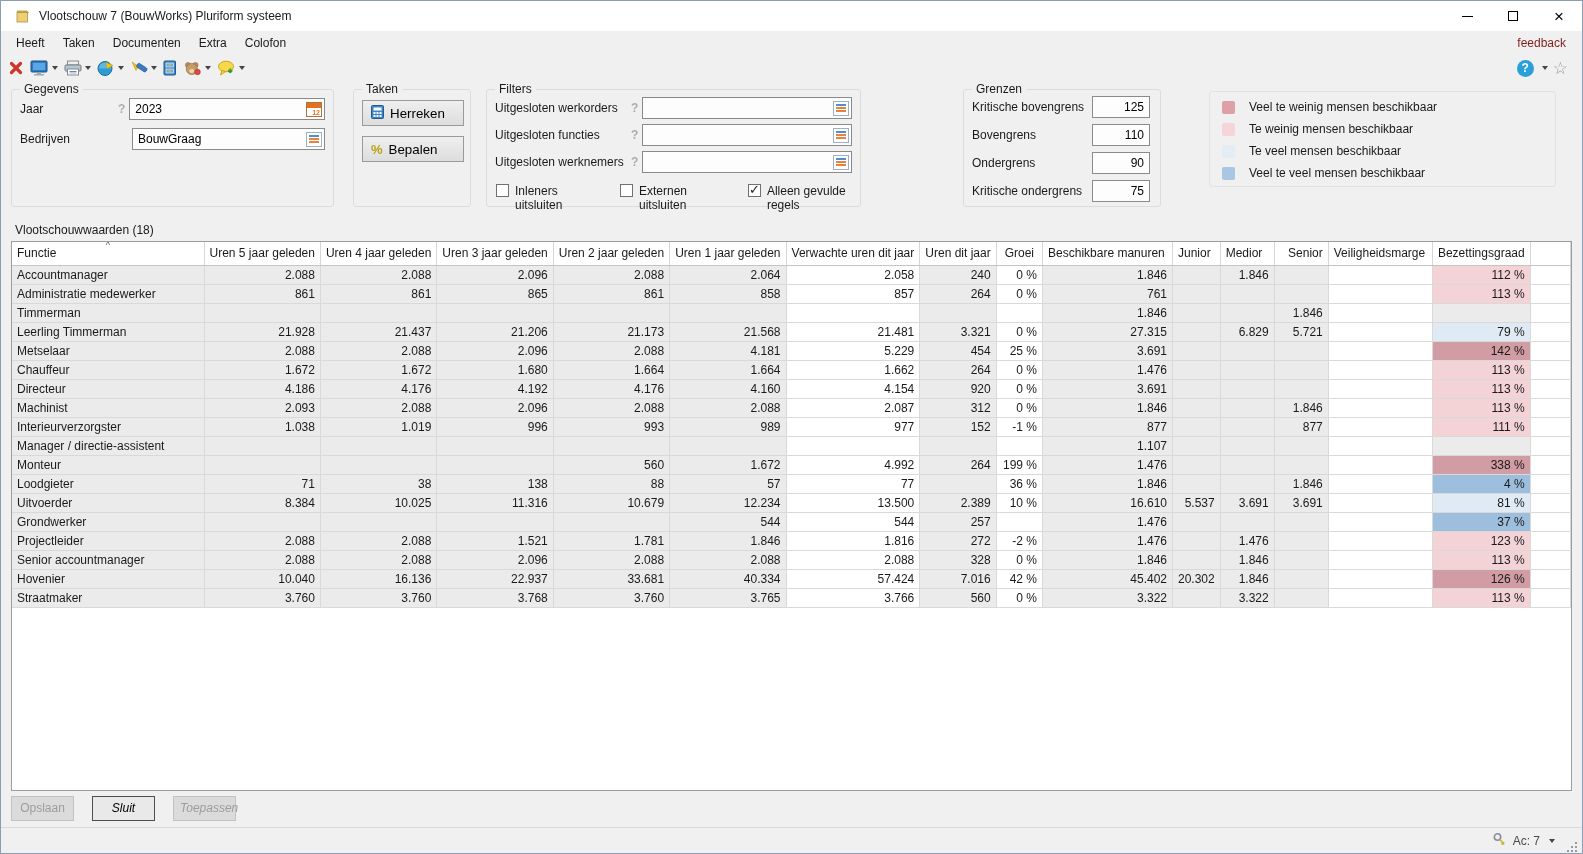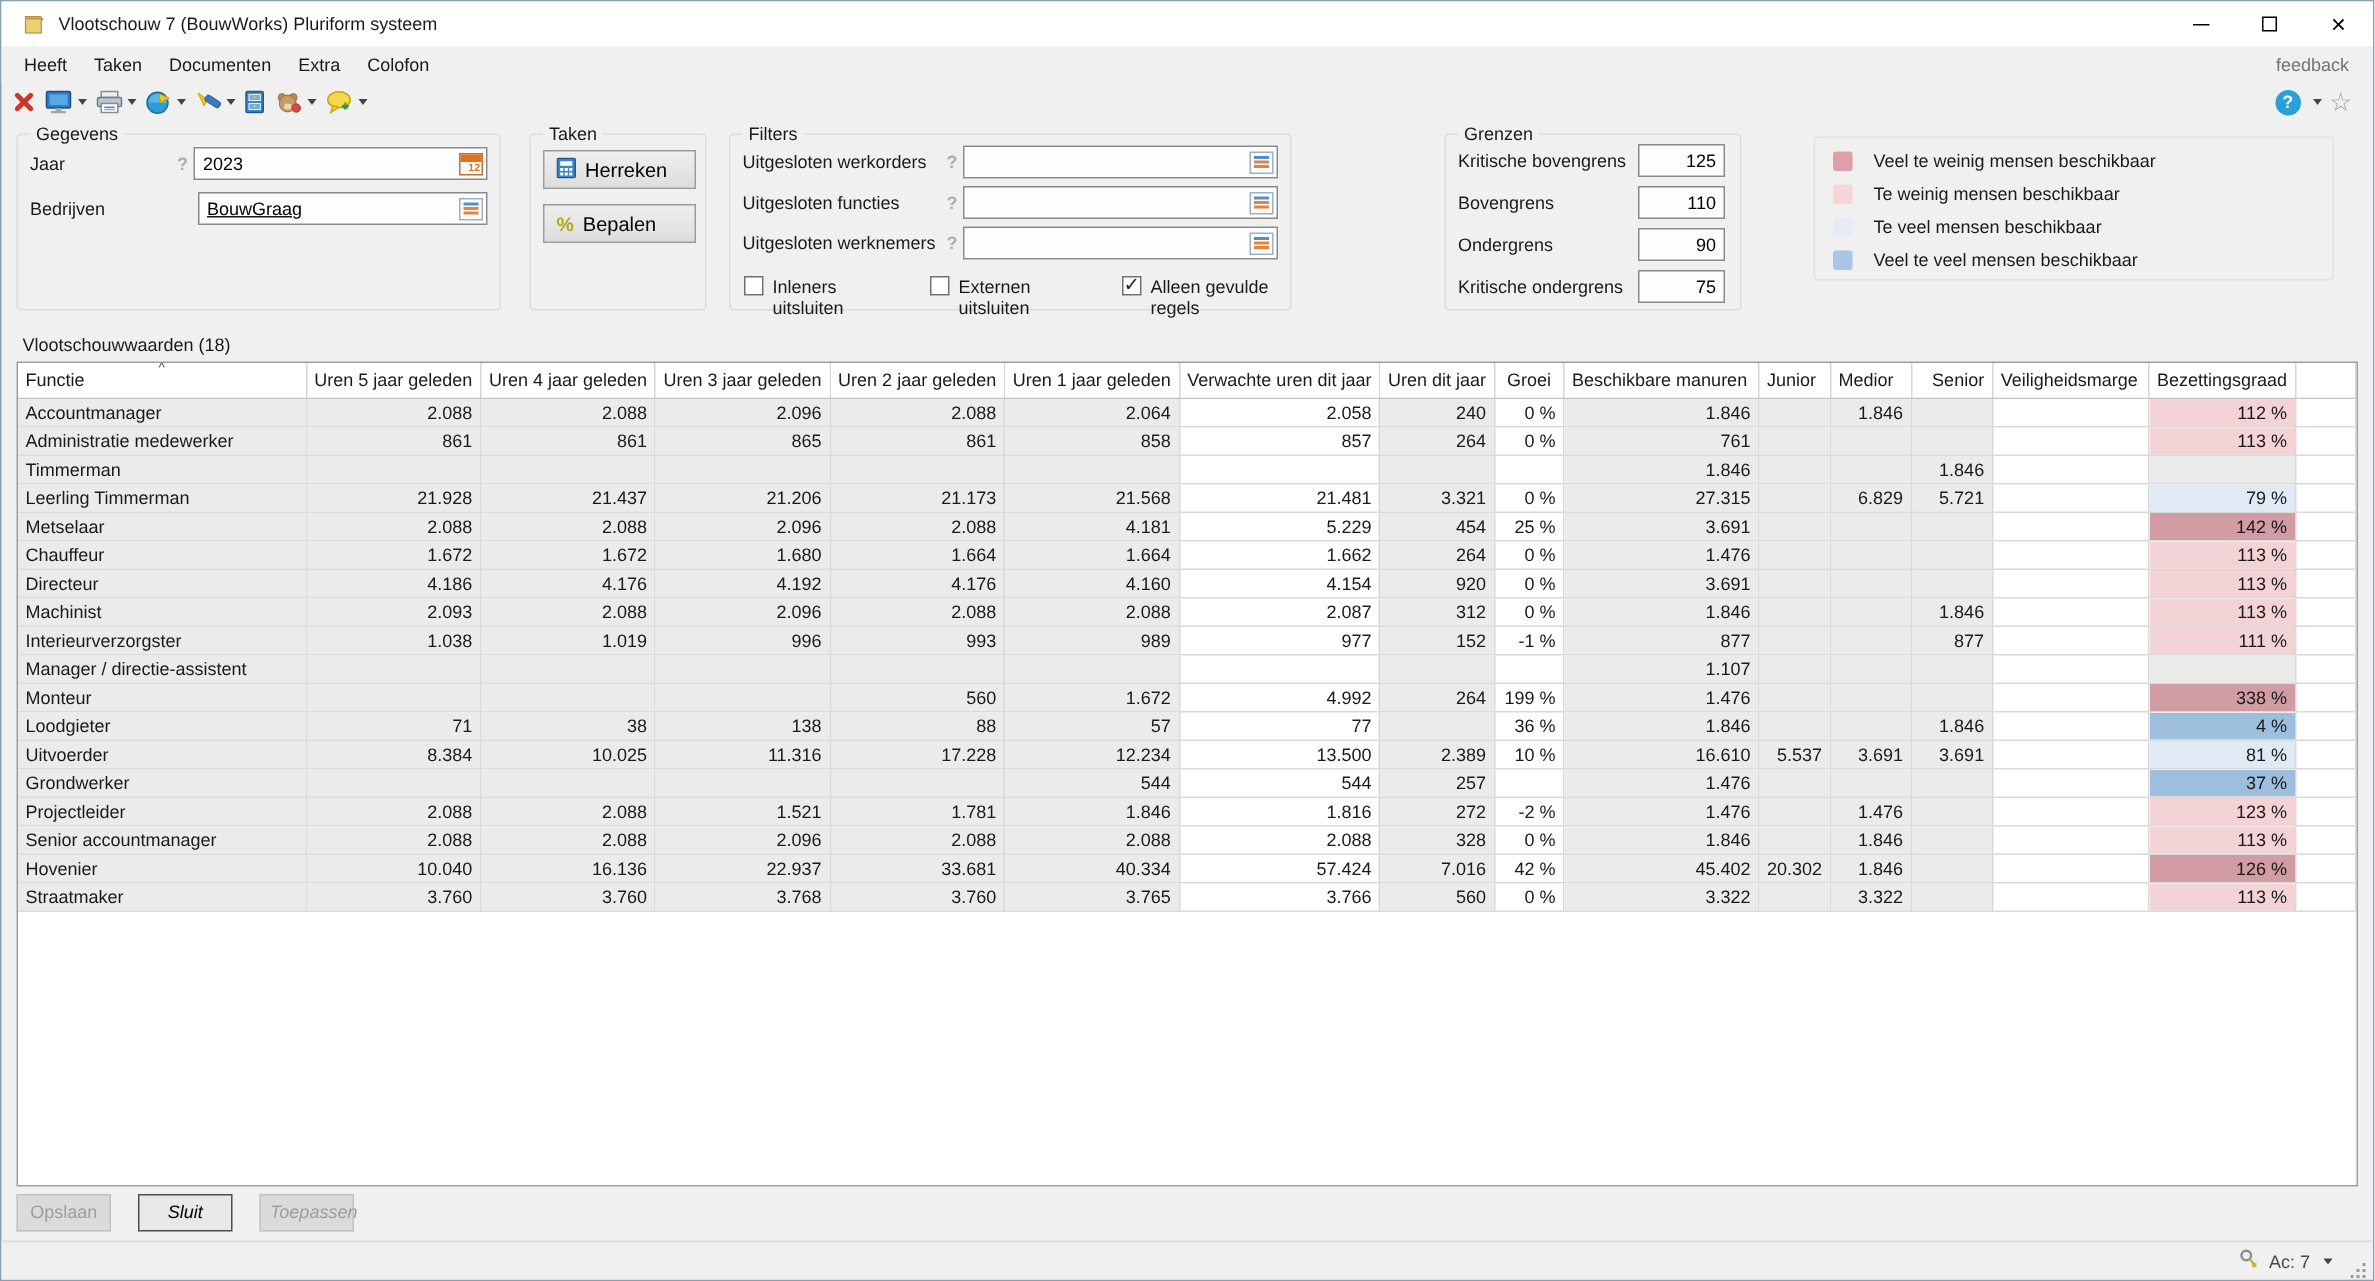--- a/index.html
+++ b/index.html
@@ -18,21 +18,21 @@
   .app-icon { margin-left:13px; display:flex; }
   .title-text { margin-left:9px; font-size:12px; }
   .win-controls { margin-left:auto; display:flex; height:100%; }
   .win-btn { width:46px; height:100%; display:flex; align-items:center; justify-content:center; color:#000; }
   .glyph-min { width:11px; height:1px; background:#000; }
   .glyph-max { width:10px; height:10px; border:1px solid #000; }
   .glyph-close { font-size:17px; line-height:1; }
   
   .menubar { height:24px; background:#f0f0f0; display:flex; align-items:center; padding:0 16px 0 6px; flex:none; }
   .menu-item { padding:0 9px; }
-  .feedback { margin-left:auto; color:#737373; }
+  .feedback { margin-left:auto; color:#7f1d1d; }
   
   .toolbar { height:26px; display:flex; align-items:center; padding:0 14px 0 4px; flex:none; }
   .tool { display:flex; align-items:center; padding:0 3px; height:24px; }
   .dd { width:0; height:0; border-left:3px solid transparent; border-right:3px solid transparent; border-top:4px solid #444; margin-left:3px; }
   .toolbar-right { margin-left:auto; display:flex; align-items:center; gap:5px; }
   .help-circle { width:17px; height:17px; border-radius:50%; background:#2a9fd8; color:#fff; font-weight:bold; font-size:12px; display:flex; align-items:center; justify-content:center; }
   .star { color:#9a9a9a; font-size:17px; line-height:1; }
   
   .panels { position:relative; height:134px; flex:none;padding-left:40px; }
   .groupbox { position:absolute; border:1px solid #dcdcdc; border-radius:3px; }
@@ -210,21 +210,21 @@
           <input value="2023" style="">
           <span class="tb-icon">
               <span class="ic-cal">
                 <span>12</span>
               </span>
             </span>
         </span>
       </div>
       <div class="field-row">
         <span class="f-label" style="width:112px;">Bedrijven</span>
-        <span class="tb" style="flex:1;text-decoration:underline;">
+        <span class="tb" style="flex:1;">
           <input value="BouwGraag" style="">
           <span class="tb-icon">
               <span class="ic-list">
                 <i></i>
                 <i></i>
                 <i></i>
               </span>
             </span>
         </span>
       </div>
@@ -595,21 +595,21 @@
             <td class="gray">1.846</td>
             <td></td>
             <td style="background: rgb(158, 190, 222);">4 %</td>
             <td></td>
           </tr>
           <tr>
             <td class="left gray">Uitvoerder</td>
             <td class="gray">8.384</td>
             <td class="gray">10.025</td>
             <td class="gray">11.316</td>
-            <td class="gray">17.228</td>
+            <td class="gray">10.679</td>
             <td class="gray">12.234</td>
             <td>13.500</td>
             <td class="gray">2.389</td>
             <td>10 %</td>
             <td class="gray">16.610</td>
             <td class="gray">5.537</td>
             <td class="gray">3.691</td>
             <td class="gray">3.691</td>
             <td></td>
             <td style="background: rgb(223, 234, 244);">81 %</td>

